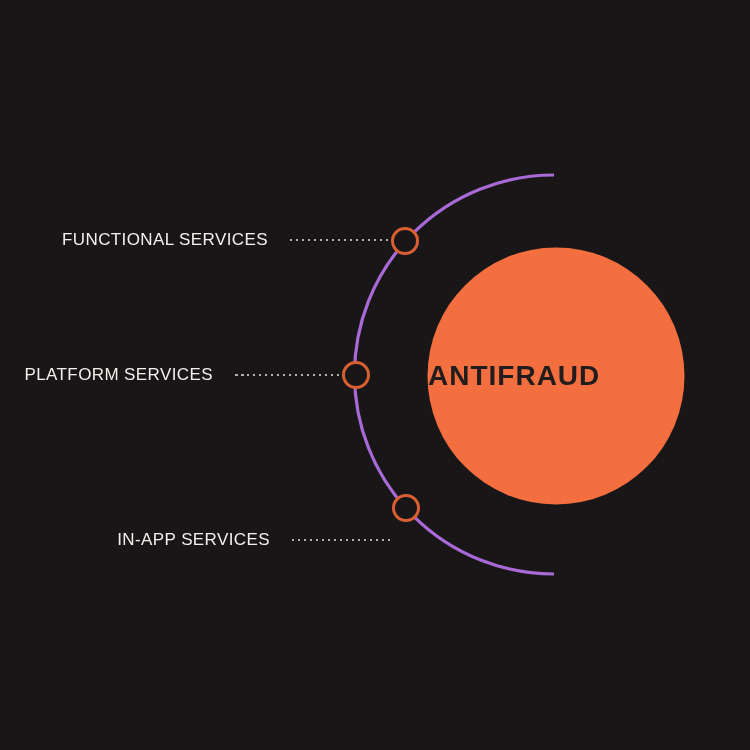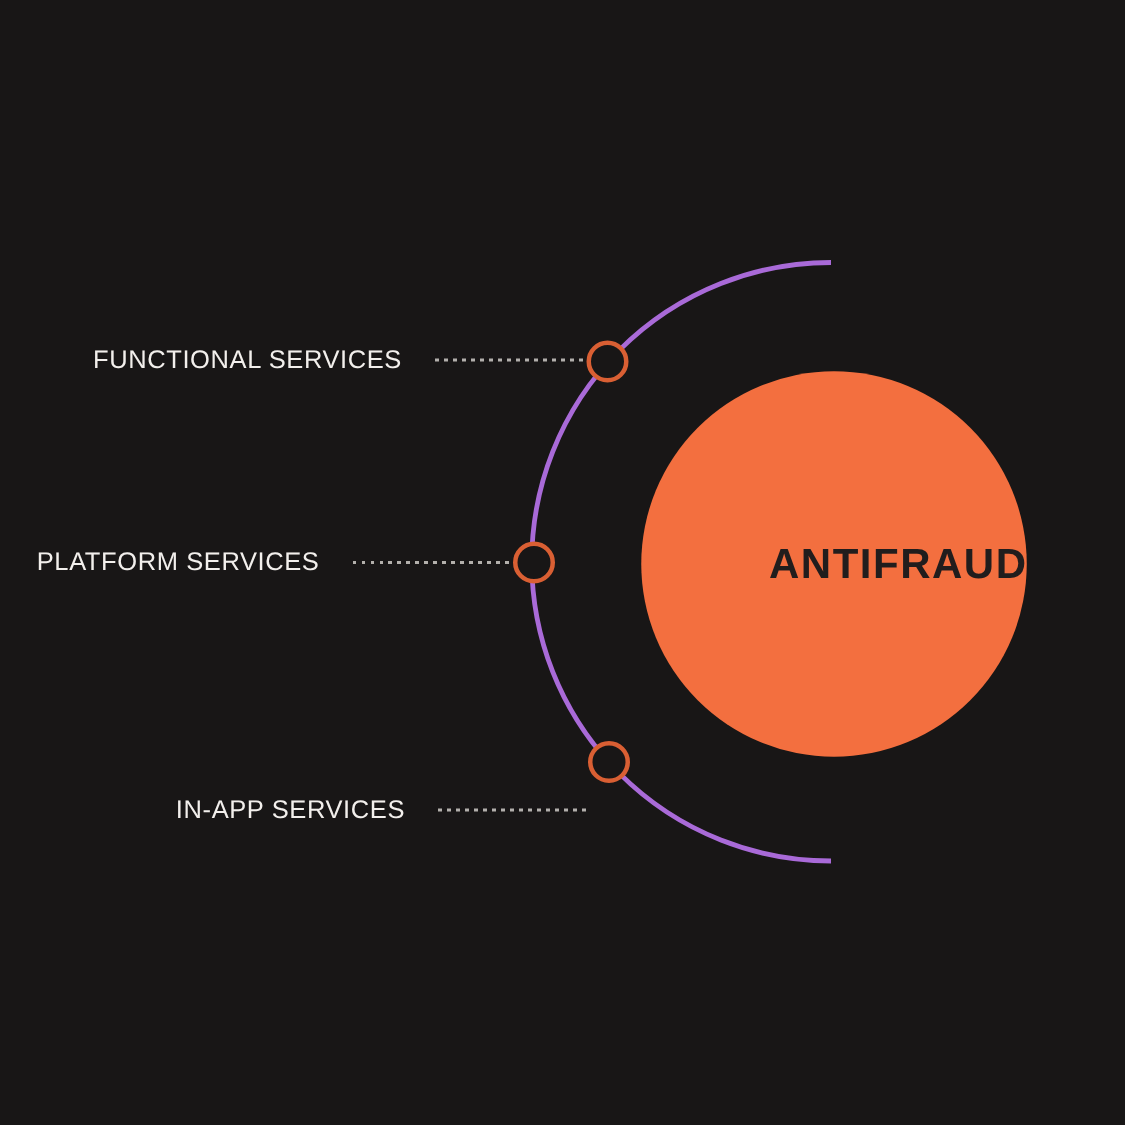--- a/index.html
+++ b/index.html
@@ -26,21 +26,21 @@
   .diagram-svg {
     position: absolute;
     left: 0; top: 0;
   }
   .center-title {
     position: absolute;
     left: 428px;
     top: 376px;
     width: 257px;
     transform: translateY(-50%);
-    text-align: right;
+    text-align: left;
     font-size: 28px;
     font-weight: 700;
     letter-spacing: 1px;
     color: var(--title-text);
   }
   .callout {
     position: absolute;
     display: flex;
     align-items: center;
     transform: translateY(-50%);

